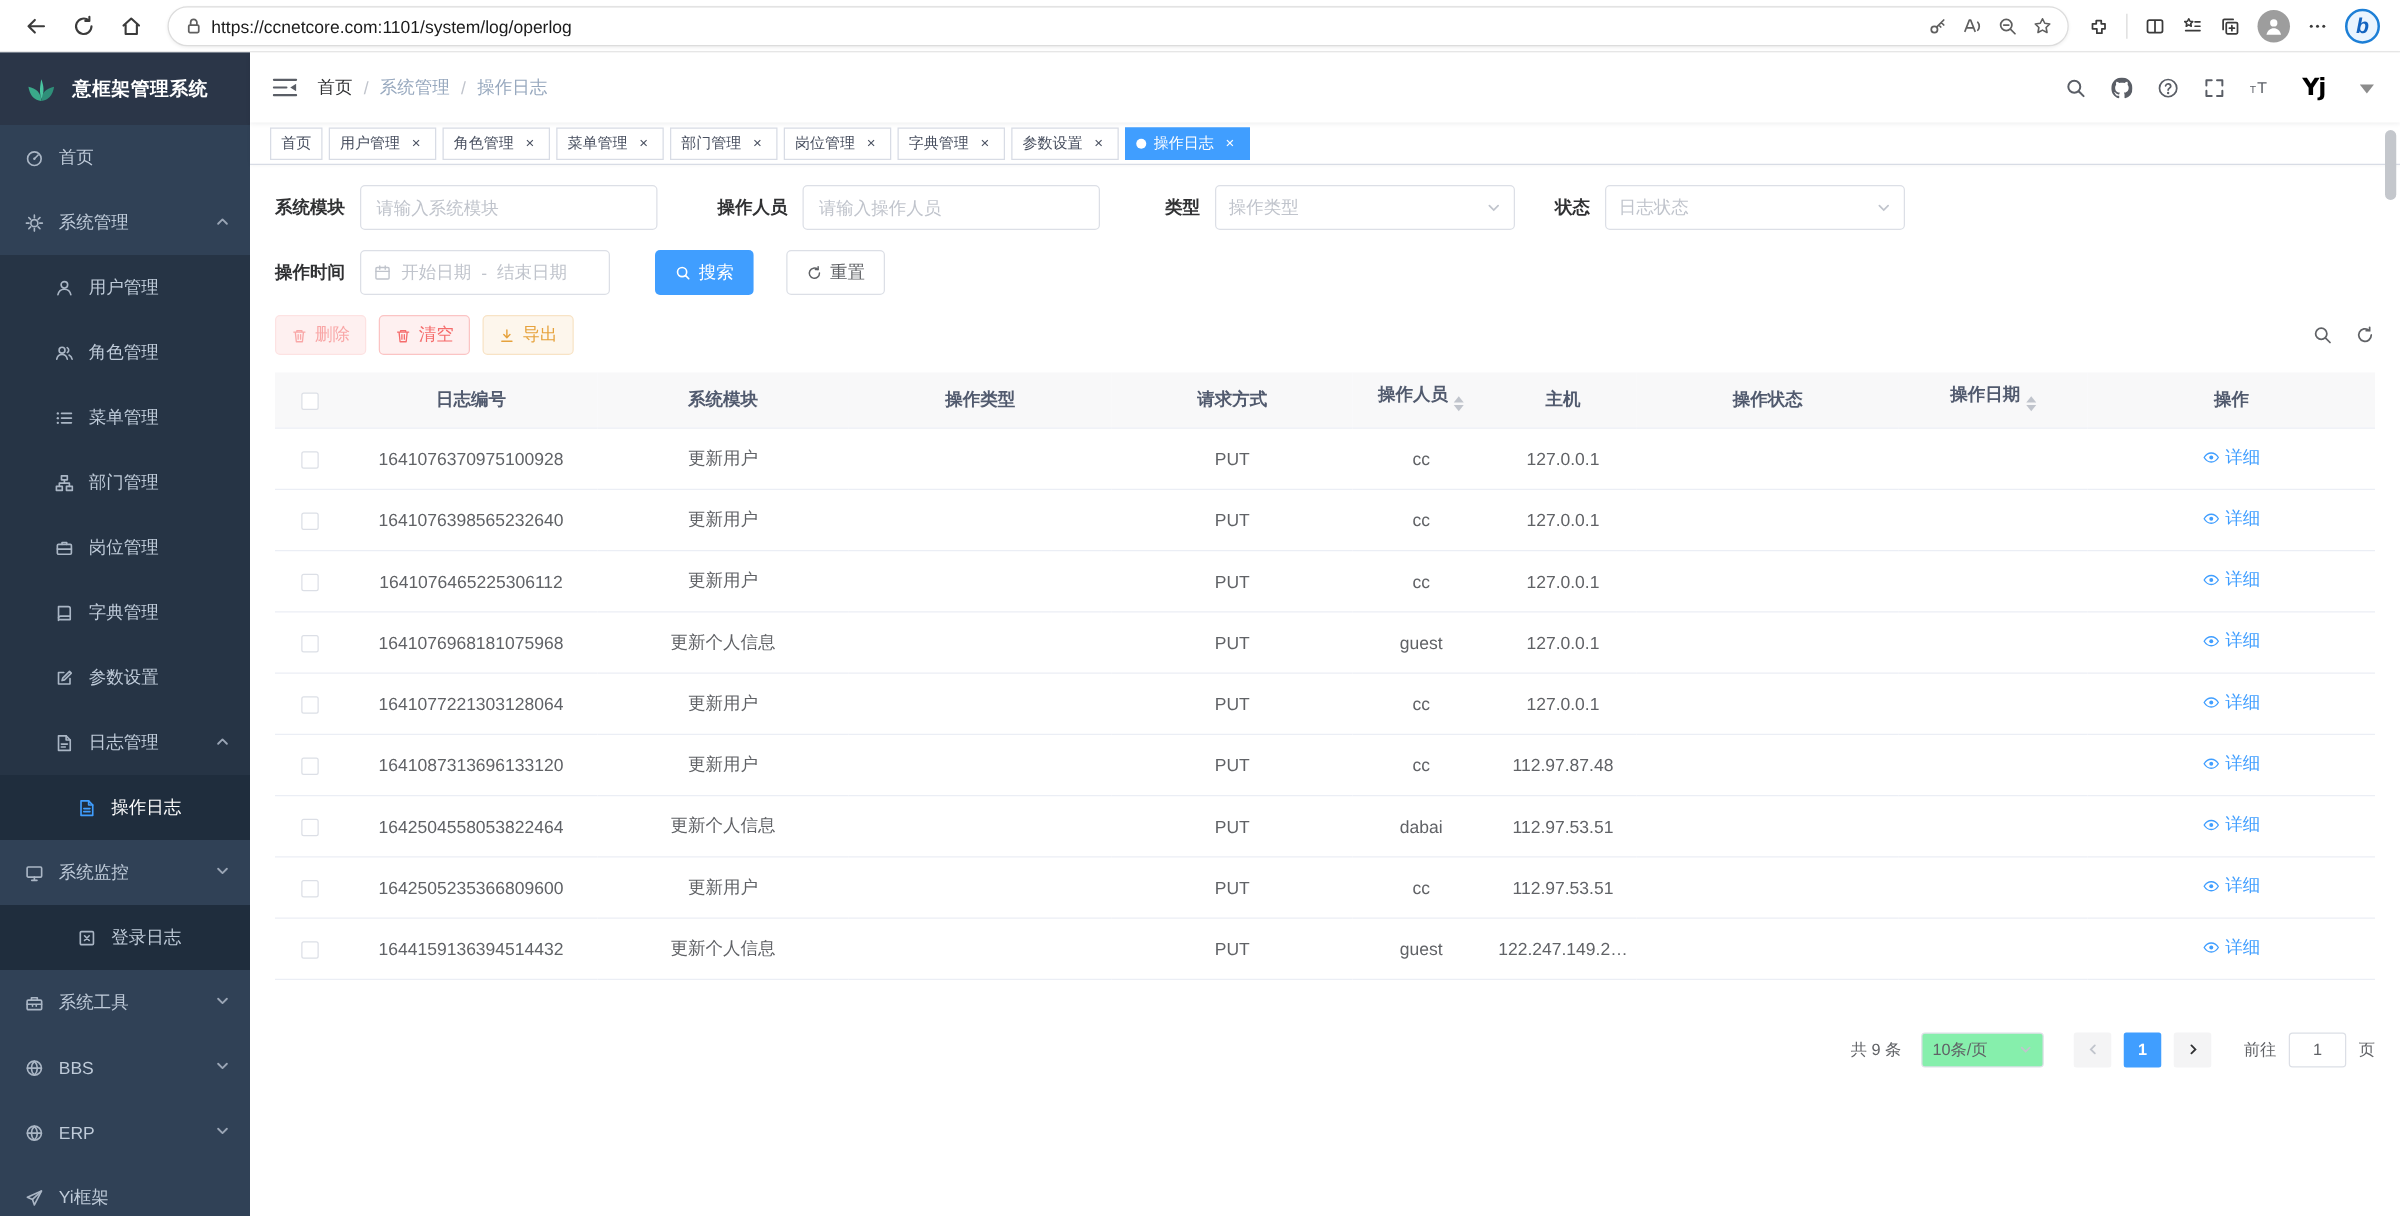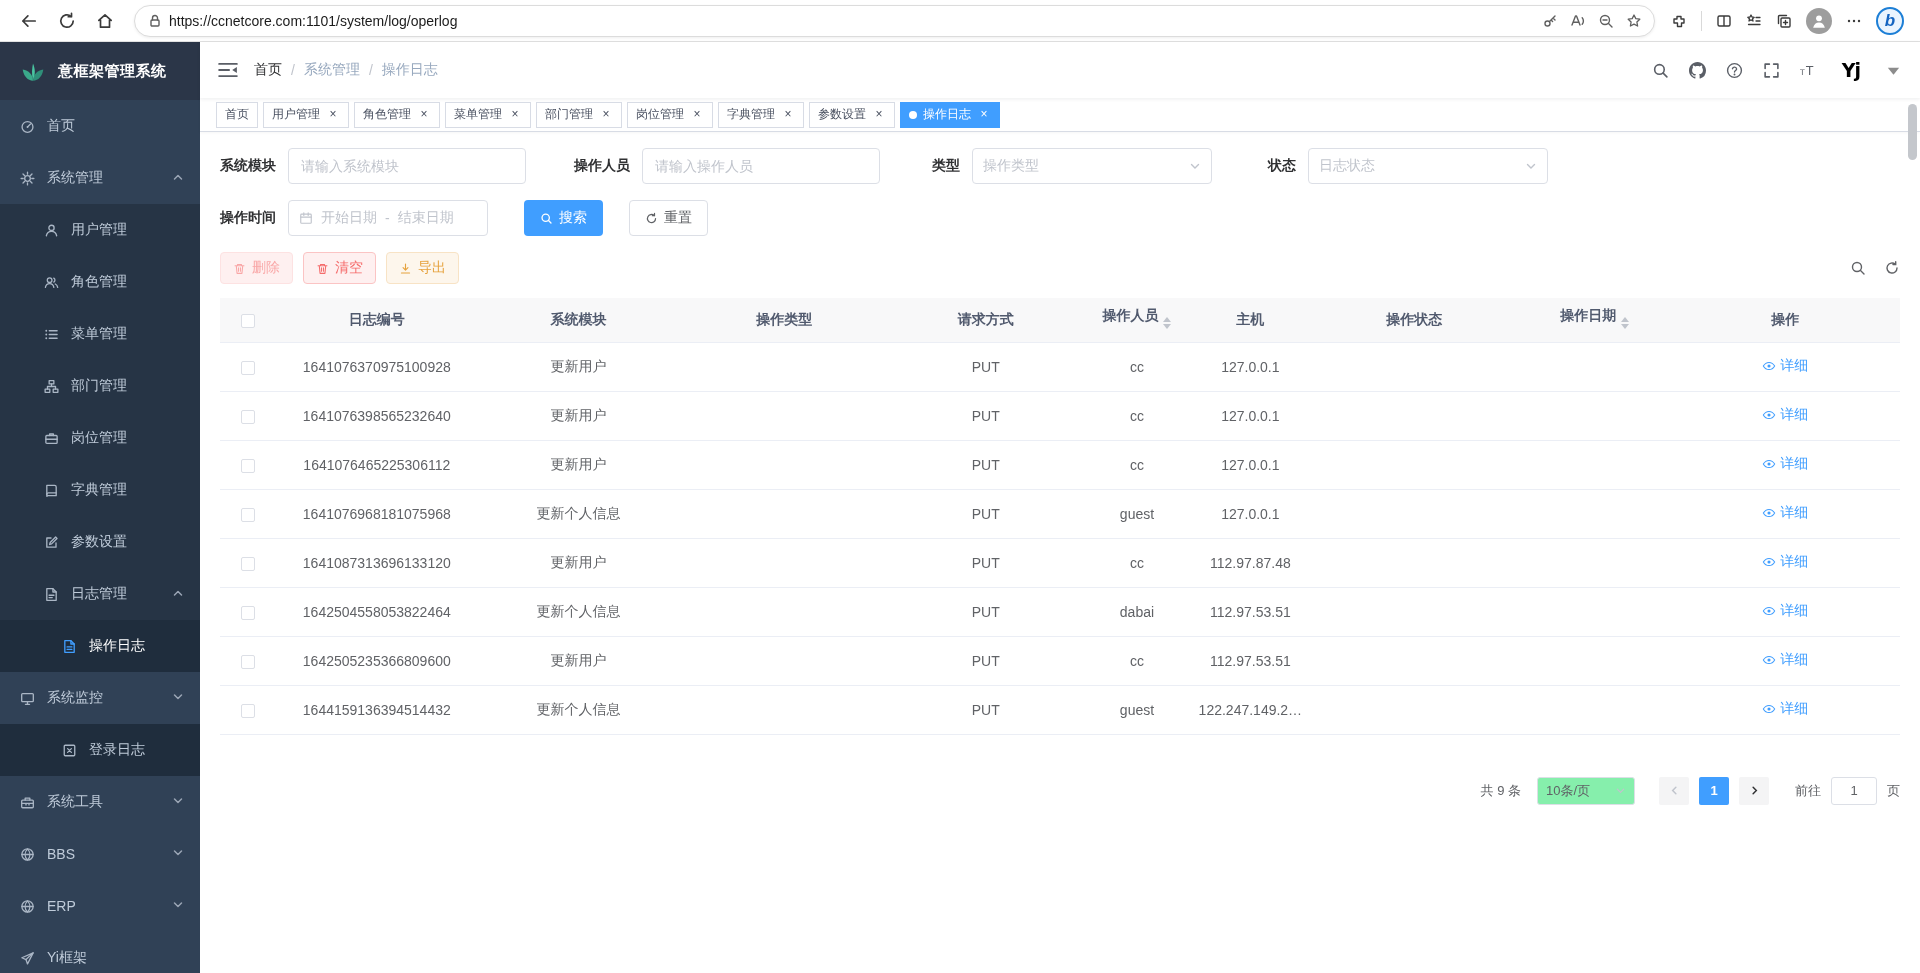--- a/index.html
+++ b/index.html
@@ -490,21 +490,21 @@
 
       <div class="frow">
         <div class="fgroup" style="margin-right:48px">
           <span class="flabel">系统模块</span>
           <input class="inp" placeholder="请输入系统模块" style="">
         </div>
         <div class="fgroup" style="margin-right:52px">
           <span class="flabel">操作人员</span>
           <input class="inp" placeholder="请输入操作人员" style="">
         </div>
-        <div class="fgroup" style="margin-right:56px">
+        <div class="fgroup" style="margin-right:32px">
           <span class="flabel">类型</span>
           <div class="sel">
             <span>操作类型</span>
             <span class="icon">
                 <svg viewBox="0 0 12 12" fill="none" stroke="currentColor" stroke-width="1.4" stroke-linecap="round">
                   <path d="M2.5 4.5 6 8l3.5-3.5"></path>
                 </svg>
               </span>
           </div>
         </div>
@@ -692,98 +692,118 @@
                     <svg viewBox="0 0 16 16" fill="none" stroke="currentColor" stroke-width="1.2" stroke-linecap="round" stroke-linejoin="round">
                       <path d="M1.5 8S4 3.9 8 3.9 14.5 8 14.5 8 12 12.1 8 12.1 1.5 8 1.5 8z"></path>
                       <circle cx="8" cy="8" r="1.8" fill="currentColor" stroke="none"></circle>
                     </svg>
                   </span>
                   <span>详细</span>
                 </a></td>
             </tr>
             <tr>
               <td><span class="cb"></span></td>
-              <td>1641087313696133120</td>
+              <td>1641077221303128064</td>
               <td>更新用户</td>
               <td></td>
               <td>PUT</td>
               <td>cc</td>
-              <td>112.97.87.48</td>
+              <td>127.0.0.1</td>
               <td></td>
               <td></td>
               <td><a class="detail">
                   <span class="icon">
                     <svg viewBox="0 0 16 16" fill="none" stroke="currentColor" stroke-width="1.2" stroke-linecap="round" stroke-linejoin="round">
                       <path d="M1.5 8S4 3.9 8 3.9 14.5 8 14.5 8 12 12.1 8 12.1 1.5 8 1.5 8z"></path>
                       <circle cx="8" cy="8" r="1.8" fill="currentColor" stroke="none"></circle>
                     </svg>
                   </span>
                   <span>详细</span>
                 </a></td>
             </tr>
             <tr>
               <td><span class="cb"></span></td>
-              <td>1642504558053822464</td>
-              <td>更新个人信息</td>
+              <td>1641087313696133120</td>
+              <td>更新用户</td>
               <td></td>
               <td>PUT</td>
-              <td>dabai</td>
-              <td>112.97.53.51</td>
+              <td>cc</td>
+              <td>112.97.87.48</td>
               <td></td>
               <td></td>
               <td><a class="detail">
                   <span class="icon">
                     <svg viewBox="0 0 16 16" fill="none" stroke="currentColor" stroke-width="1.2" stroke-linecap="round" stroke-linejoin="round">
                       <path d="M1.5 8S4 3.9 8 3.9 14.5 8 14.5 8 12 12.1 8 12.1 1.5 8 1.5 8z"></path>
                       <circle cx="8" cy="8" r="1.8" fill="currentColor" stroke="none"></circle>
                     </svg>
                   </span>
                   <span>详细</span>
                 </a></td>
             </tr>
             <tr>
               <td><span class="cb"></span></td>
-              <td>1642505235366809600</td>
-              <td>更新用户</td>
+              <td>1642504558053822464</td>
+              <td>更新个人信息</td>
               <td></td>
               <td>PUT</td>
-              <td>cc</td>
+              <td>dabai</td>
               <td>112.97.53.51</td>
               <td></td>
               <td></td>
               <td><a class="detail">
                   <span class="icon">
                     <svg viewBox="0 0 16 16" fill="none" stroke="currentColor" stroke-width="1.2" stroke-linecap="round" stroke-linejoin="round">
                       <path d="M1.5 8S4 3.9 8 3.9 14.5 8 14.5 8 12 12.1 8 12.1 1.5 8 1.5 8z"></path>
                       <circle cx="8" cy="8" r="1.8" fill="currentColor" stroke="none"></circle>
                     </svg>
                   </span>
                   <span>详细</span>
                 </a></td>
             </tr>
             <tr>
               <td><span class="cb"></span></td>
-              <td>1644159136394514432</td>
-              <td>更新个人信息</td>
+              <td>1642505235366809600</td>
+              <td>更新用户</td>
               <td></td>
               <td>PUT</td>
-              <td>guest</td>
-              <td>122.247.149.2…</td>
+              <td>cc</td>
+              <td>112.97.53.51</td>
               <td></td>
               <td></td>
               <td><a class="detail">
                   <span class="icon">
                     <svg viewBox="0 0 16 16" fill="none" stroke="currentColor" stroke-width="1.2" stroke-linecap="round" stroke-linejoin="round">
                       <path d="M1.5 8S4 3.9 8 3.9 14.5 8 14.5 8 12 12.1 8 12.1 1.5 8 1.5 8z"></path>
                       <circle cx="8" cy="8" r="1.8" fill="currentColor" stroke="none"></circle>
                     </svg>
                   </span>
                   <span>详细</span>
                 </a></td>
             </tr>
+            <tr>
+              <td><span class="cb"></span></td>
+              <td>1644159136394514432</td>
+              <td>更新个人信息</td>
+              <td></td>
+              <td>PUT</td>
+              <td>guest</td>
+              <td>122.247.149.2…</td>
+              <td></td>
+              <td></td>
+              <td><a class="detail">
+                  <span class="icon">
+                    <svg viewBox="0 0 16 16" fill="none" stroke="currentColor" stroke-width="1.2" stroke-linecap="round" stroke-linejoin="round">
+                      <path d="M1.5 8S4 3.9 8 3.9 14.5 8 14.5 8 12 12.1 8 12.1 1.5 8 1.5 8z"></path>
+                      <circle cx="8" cy="8" r="1.8" fill="currentColor" stroke="none"></circle>
+                    </svg>
+                  </span>
+                  <span>详细</span>
+                </a></td>
+            </tr>
           </tbody>
       </table>
 
       <div class="pager">
         <span style="margin-right:6px">共 9 条</span>
         <div class="pg-size">
           <span>10条/页</span>
           <span class="icon">
               <svg viewBox="0 0 12 12" fill="none" stroke="currentColor" stroke-width="1.4" stroke-linecap="round">
                 <path d="M2.5 4.5 6 8l3.5-3.5"></path>

